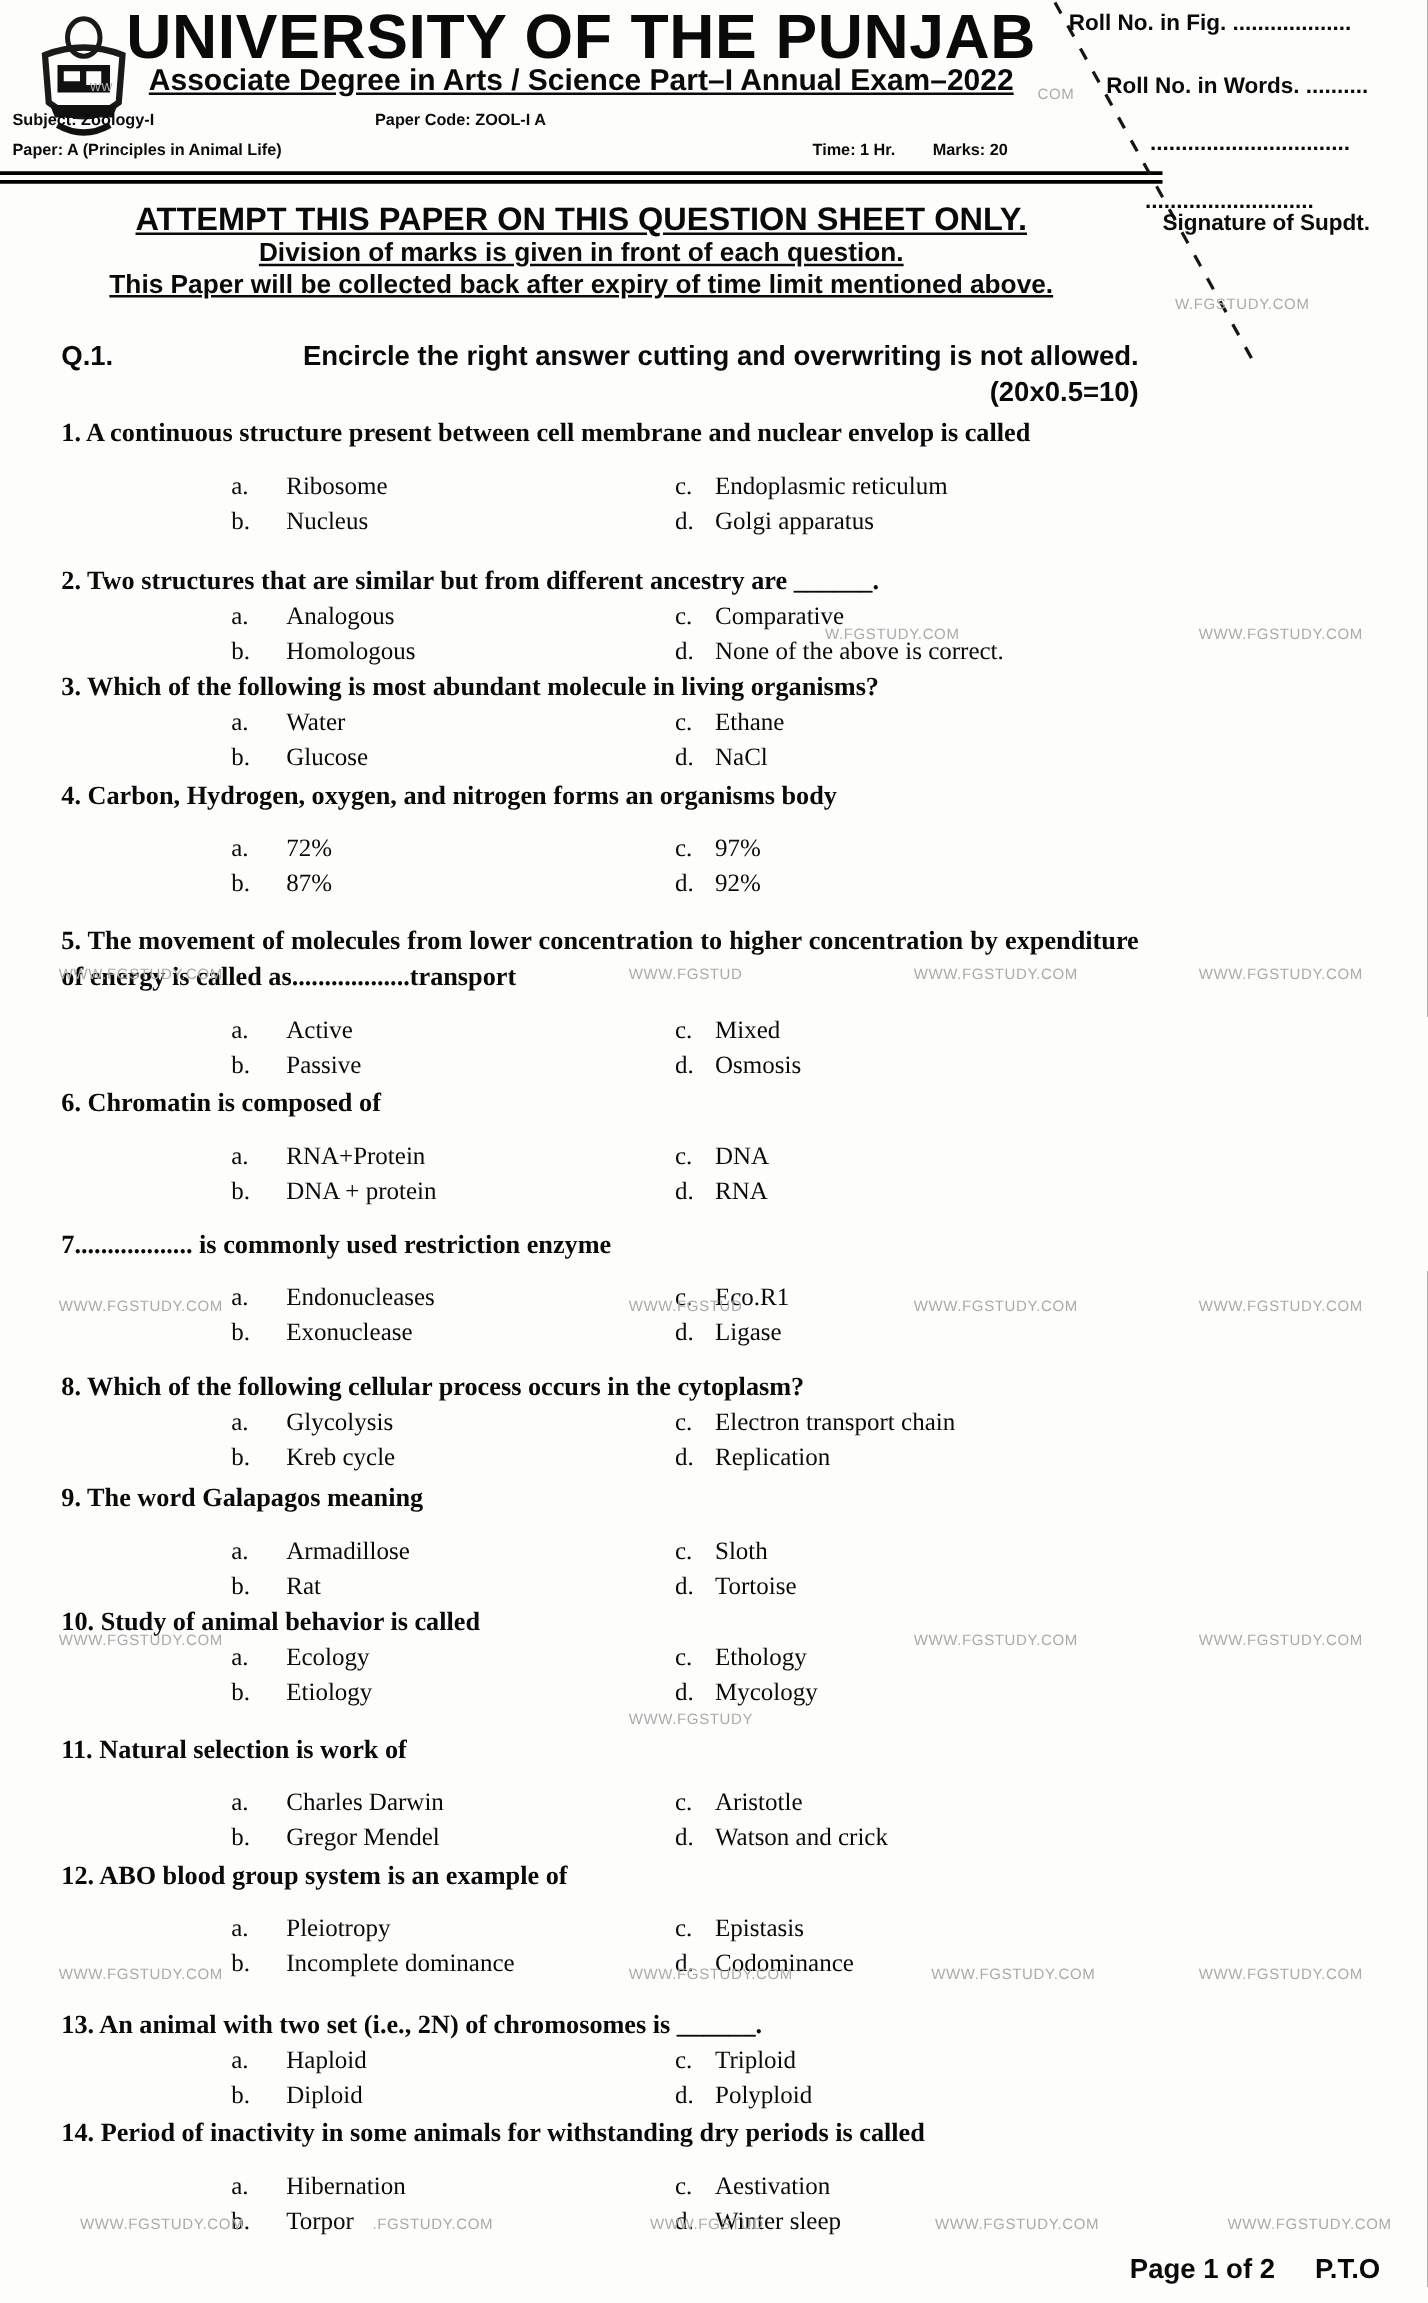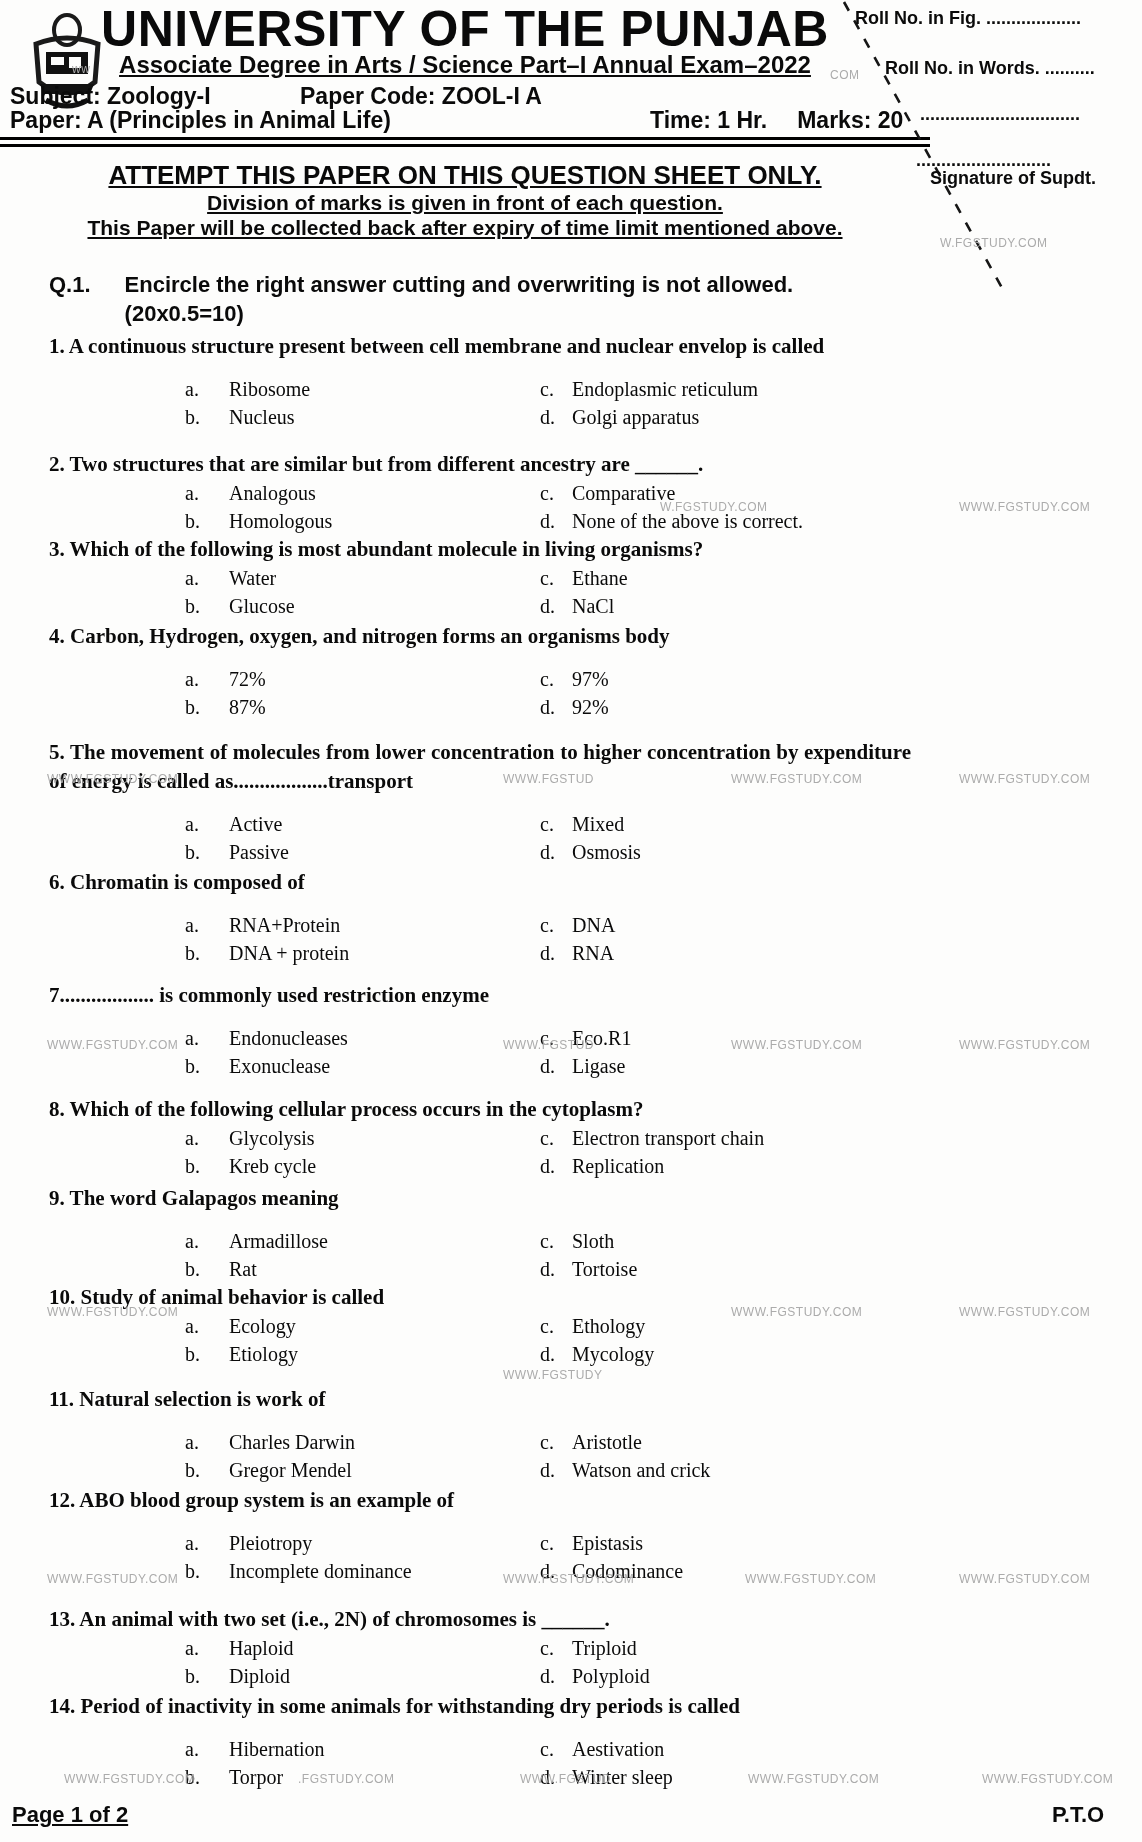--- a/index.html
+++ b/index.html
@@ -13,54 +13,54 @@
   .title{
     font-family:"Liberation Sans",sans-serif;font-weight:bold;
     font-size:50px;line-height:42px;text-align:center;letter-spacing:.5px;
   }
   .subtitle{
     font-family:"Liberation Sans",sans-serif;font-weight:bold;
     font-size:24px;line-height:30px;text-align:center;
     text-decoration:underline;
   }
   .meta{position:relative;font-family:"Liberation Sans",sans-serif;
-    font-weight:bold;font-size:23px;line-height:24px;padding-left:10px;}
+    font-weight:bold;font-size:13px;line-height:24px;padding-left:10px;}
   .meta .at{position:absolute;top:0;}
   .meta1{margin-top:4px;}
   .papercode{left:300px;}
   .timewrap{left:650px;display:flex;gap:30px;}
   .rule{margin-top:5px;width:930px;height:4px;border-top:3px solid #000;border-bottom:3px solid #000;}
   .inst{font-family:"Liberation Sans",sans-serif;font-weight:bold;text-align:center;}
   .inst1{margin-top:13px;font-size:26px;line-height:30px;}
   .inst2{font-size:21px;line-height:25px;}
   .inst3{font-size:21px;line-height:25px;}
   .inst span{text-decoration:underline;}
   
   .crest{position:absolute;left:18px;top:12px;}
   
   .roll{position:absolute;font-family:"Liberation Sans",sans-serif;font-weight:bold;font-size:18px;white-space:nowrap;}
   .cutline{position:absolute;left:800px;top:0;pointer-events:none;}
   
   .main{position:absolute;left:49px;top:270px;width:862px;}
   .q1head{display:flex;gap:34px;font-family:"Liberation Sans",sans-serif;
-    font-weight:bold;font-size:22px;line-height:29px;}
+    font-weight:bold;font-size:22px;line-height:29px;text-align:right;}
   .q-text{font-weight:bold;font-size:21px;line-height:29px;text-align:justify;}
   .opts{display:flex;}
   .col{display:flex;flex-direction:column;}
   .col1{margin-left:136px;width:355px;flex:none;}
   .opt{display:flex;font-size:20px;line-height:28px;}
   .col1 .letter{min-width:44px;}
   .col2 .letter{min-width:32px;}
   .q.spaced .opts{margin-top:14px;}
   
   .wm{position:absolute;font-family:"Liberation Sans",sans-serif;
     font-size:12px;color:#ababab;letter-spacing:.5px;white-space:nowrap;}
   
-  .footer-page{position:absolute;left:12px;top:1802px;width:1020px;text-align:left;
-    font-family:"Liberation Sans",sans-serif;font-weight:bold;font-size:22px;text-decoration:underline;}
+  .footer-page{position:absolute;left:0;top:1802px;width:1020px;text-align:right;
+    font-family:"Liberation Sans",sans-serif;font-weight:bold;font-size:22px;}
   .footer-pto{position:absolute;left:1052px;top:1802px;
     font-family:"Liberation Sans",sans-serif;font-weight:bold;font-size:22px;}
 </style>
 </head>
 <body>
 
 <div class="page">
 
   <div class="crest">
     <svg width="98" height="106" viewBox="0 0 98 106" aria-hidden="true">

